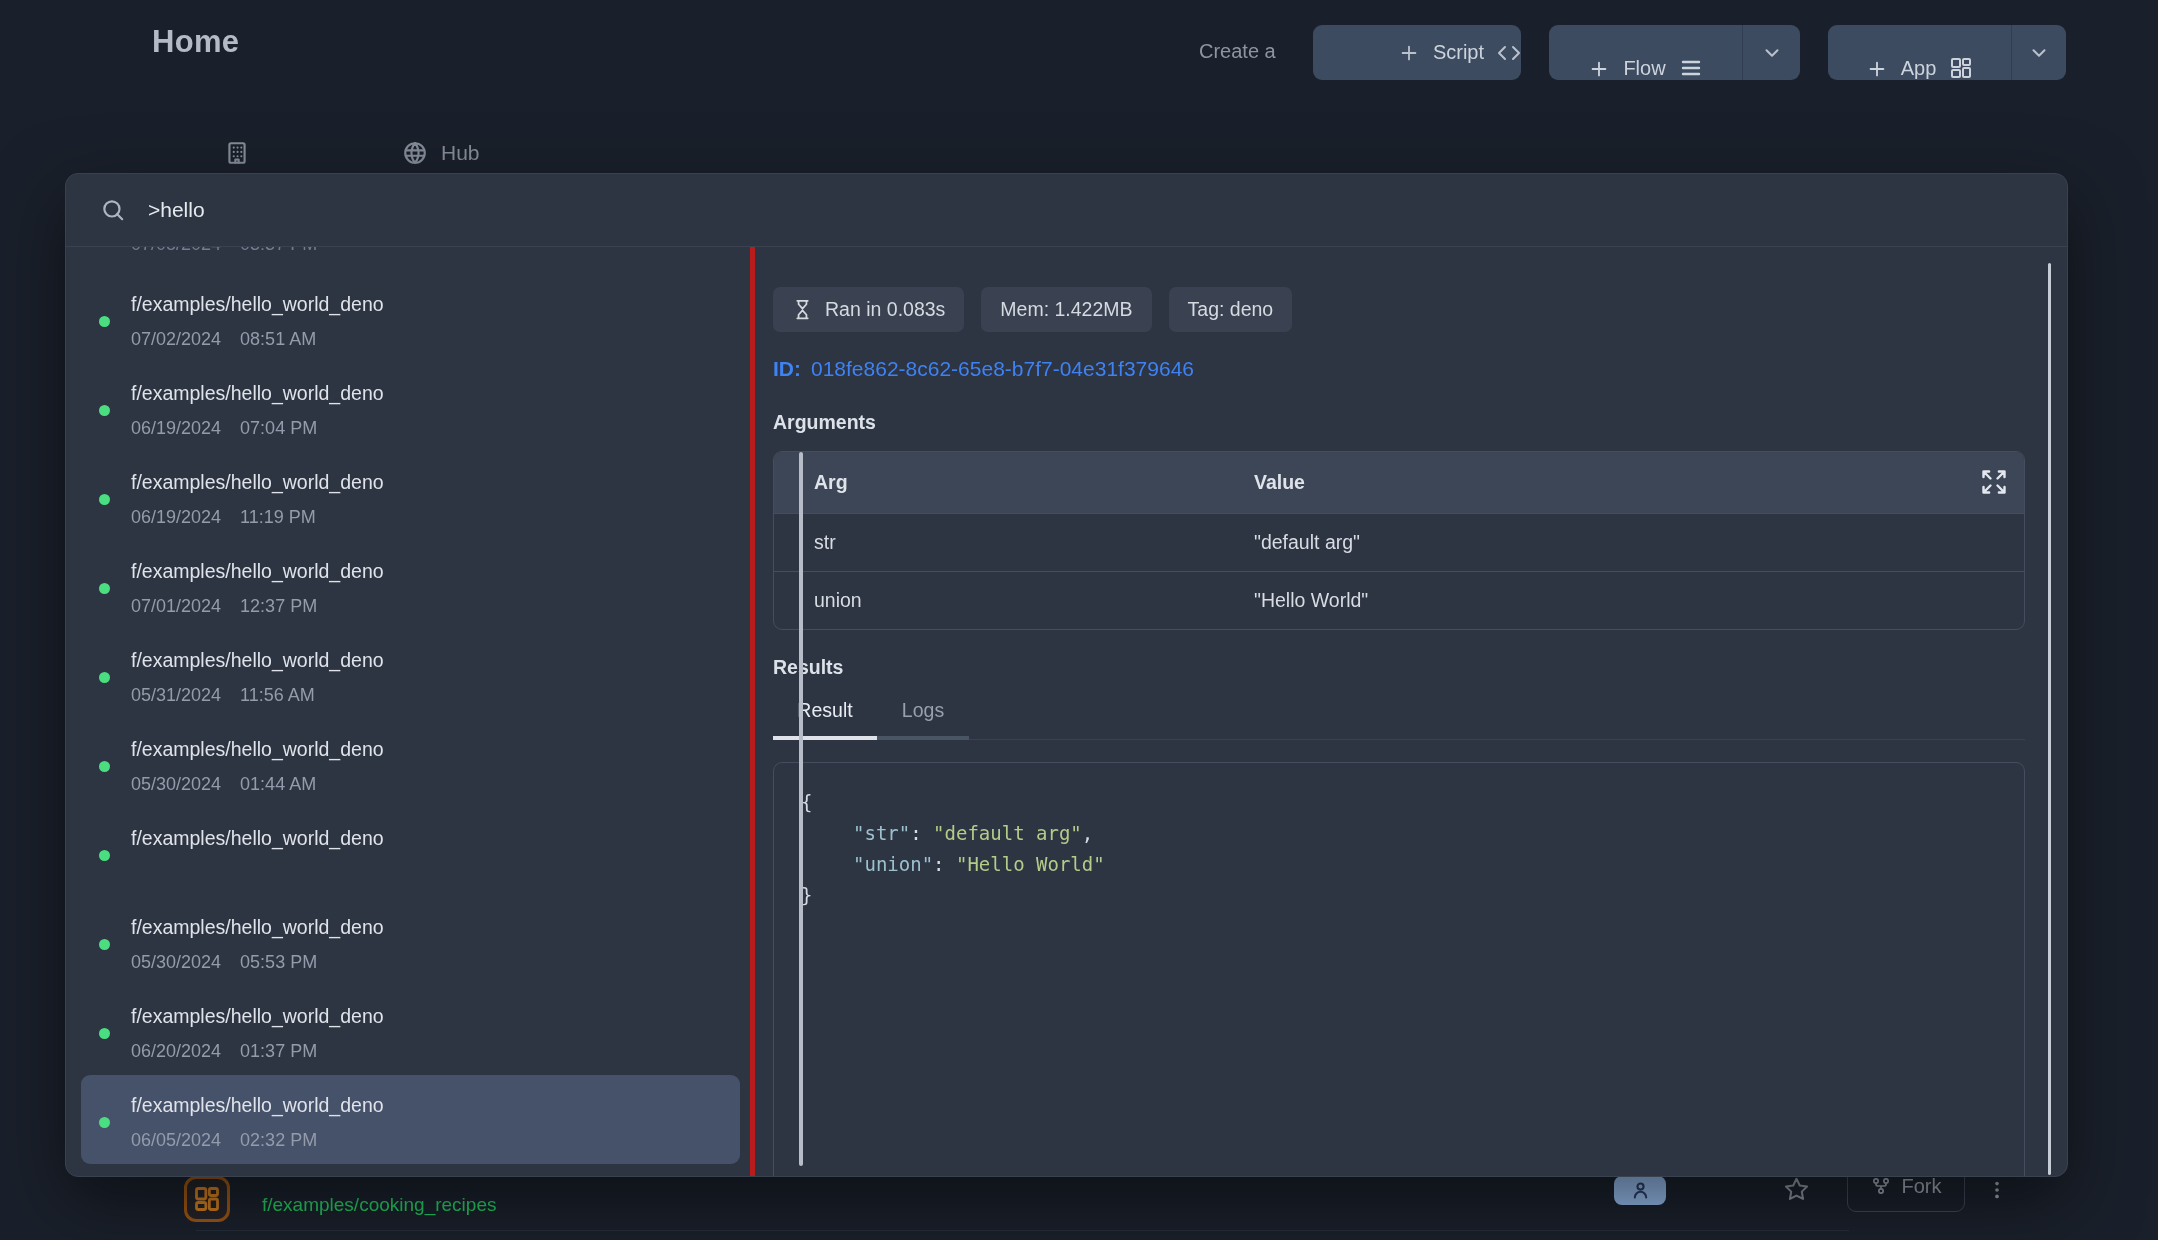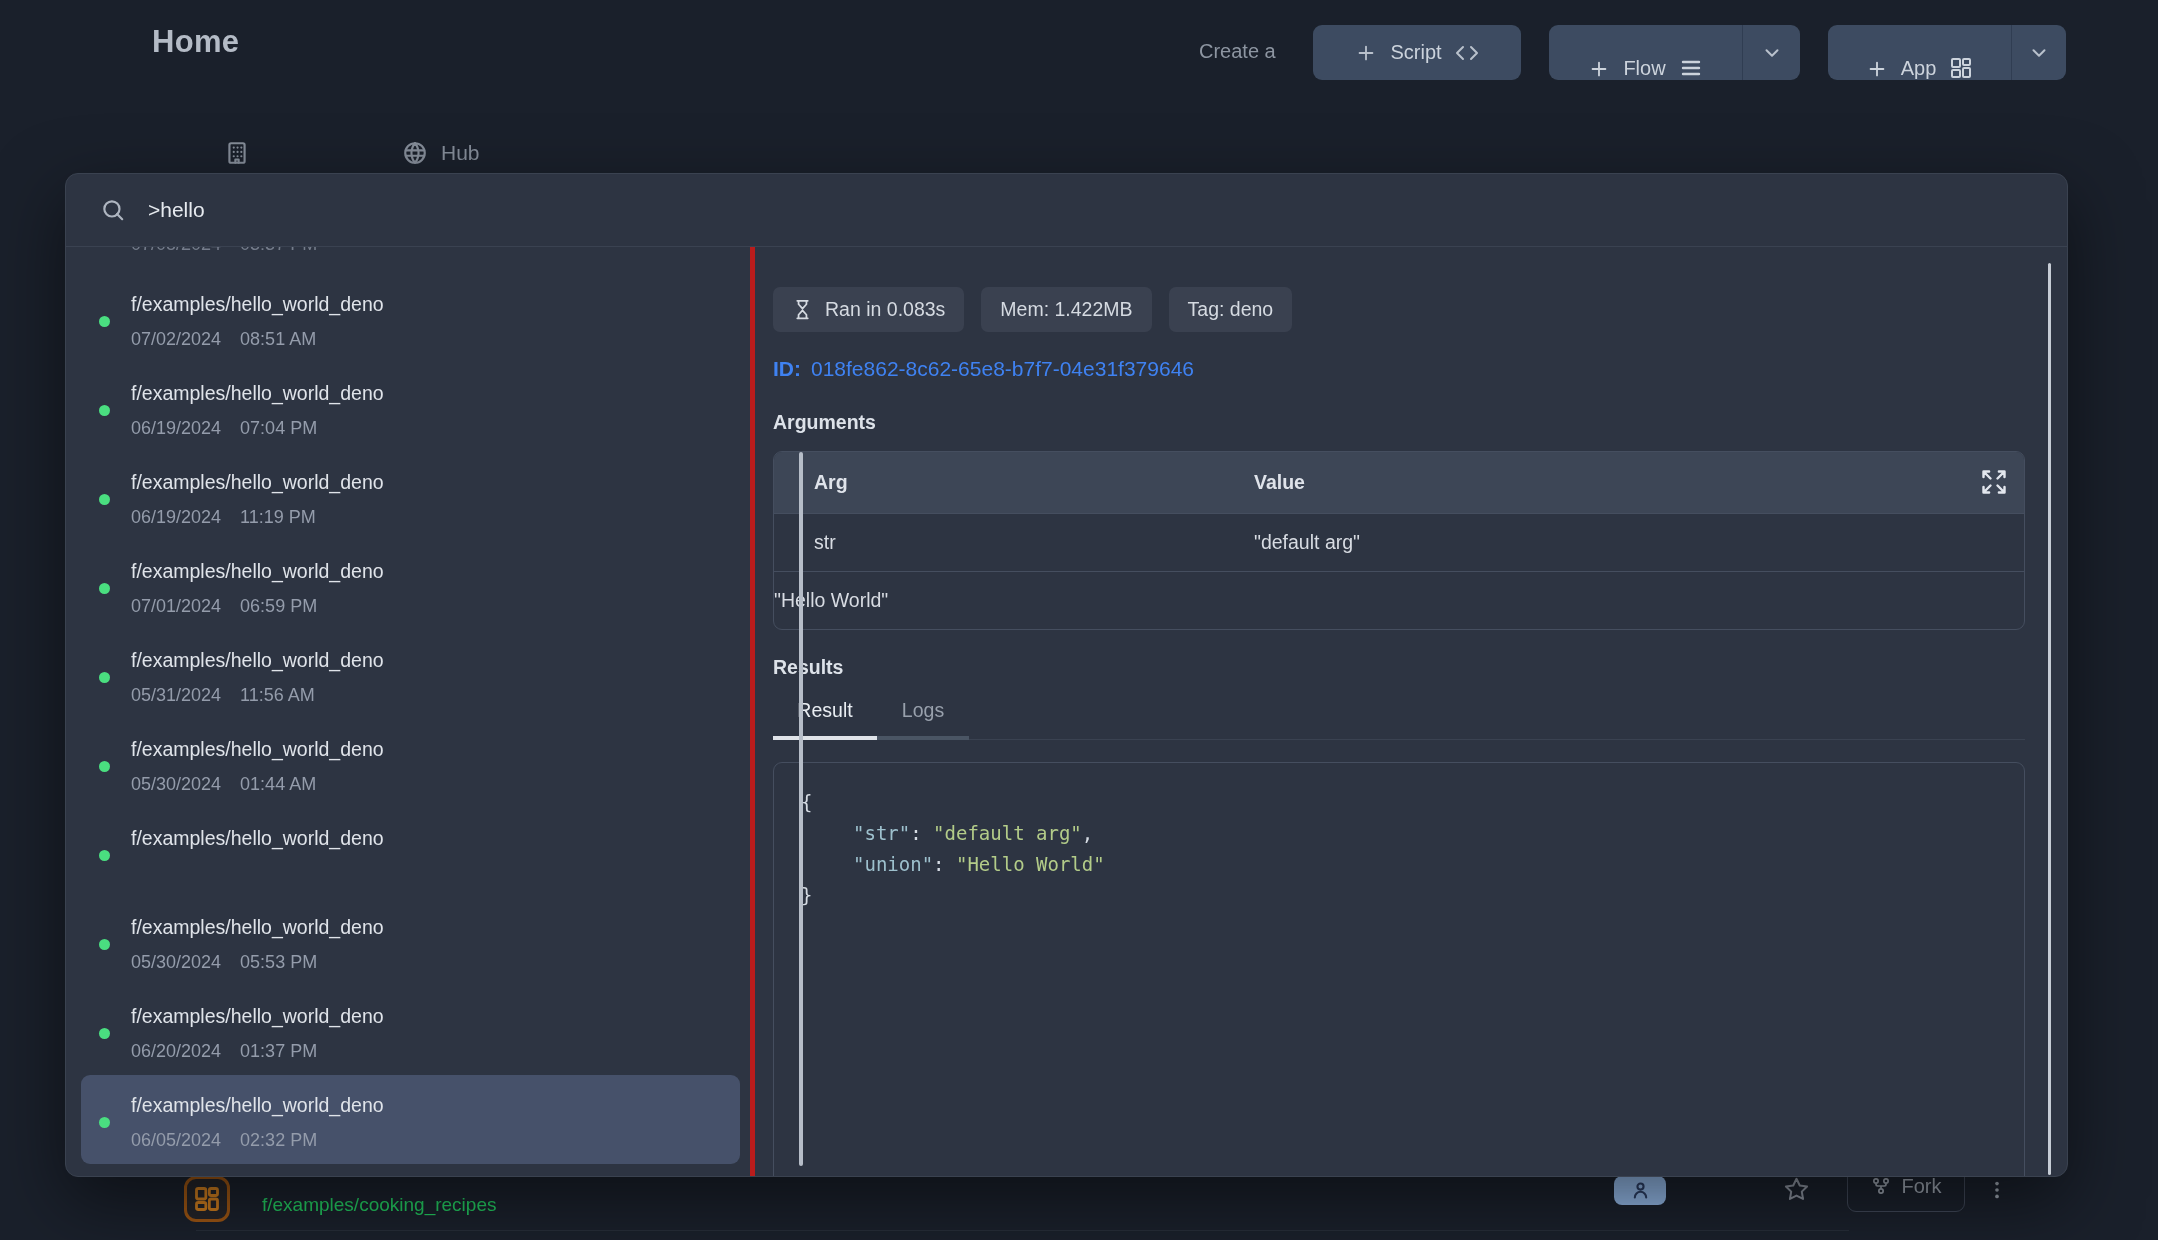--- a/index.html
+++ b/index.html
@@ -22,21 +22,21 @@
     font-size:20px; color:#8d95a1;
   }
   .btn {
     position:absolute; top:25px; height:55px;
     background:#3d4b61; border:none; border-radius:9px;
     color:#ccd3dc; font-size:20px; font-weight:500;
     display:flex; align-items:center; justify-content:center;
     cursor:pointer; font-family:inherit;
   }
   .btn .ic { color:#b9c1cc; }
-  .btn-script { left:1313px; width:208px; gap:13px; }
+  .btn-script { left:1313px; width:208px; gap:13px;justify-content:flex-end; }
   .split-group { position:absolute; top:25px; height:55px; display:flex;
     background:#3d4b61; border-radius:9px; }
   .split-group .main {
     background:transparent; border:none; color:#ccd3dc; font-size:20px; font-weight:500;
     display:flex; align-items:flex-end; justify-content:center; gap:13px; cursor:pointer; font-family:inherit;
   }
   .split-group .chev {
     background:transparent; border:none; border-left:1px solid #303d52;
     display:flex; align-items:center; justify-content:center; color:#b9c1cc; cursor:pointer;
   }
@@ -333,21 +333,21 @@
             <span>06/19/2024</span>
             <span>11:19 PM</span>
           </div>
         </div>
 
         <div class="run-item">
           <span class="run-dot"></span>
           <div class="run-title">f/examples/hello_world_deno</div>
           <div class="run-date">
             <span>07/01/2024</span>
-            <span>06:59 PM</span>
+            <span>12:37 PM</span>
           </div>
         </div>
 
         <div class="run-item">
           <span class="run-dot"></span>
           <div class="run-title">f/examples/hello_world_deno</div>
           <div class="run-date">
             <span>05/31/2024</span>
             <span>11:56 AM</span>
           </div>
@@ -442,20 +442,21 @@
           </button>
         </div>
         <div>
 
             <div class="args-row">
               <div class="c1">str</div>
               <div class="c2">"default arg"</div>
             </div>
 
             <div class="args-row">
+              <div class="c1">union</div>
               <div class="c2">"Hello World"</div>
             </div>
           </div>
       </div>
 
       <div class="section-label results-label">Results</div>
 
       <div class="tabs-row">
         <div class="rtab active">Result</div>
         <div class="rtab inactive">Logs</div>

